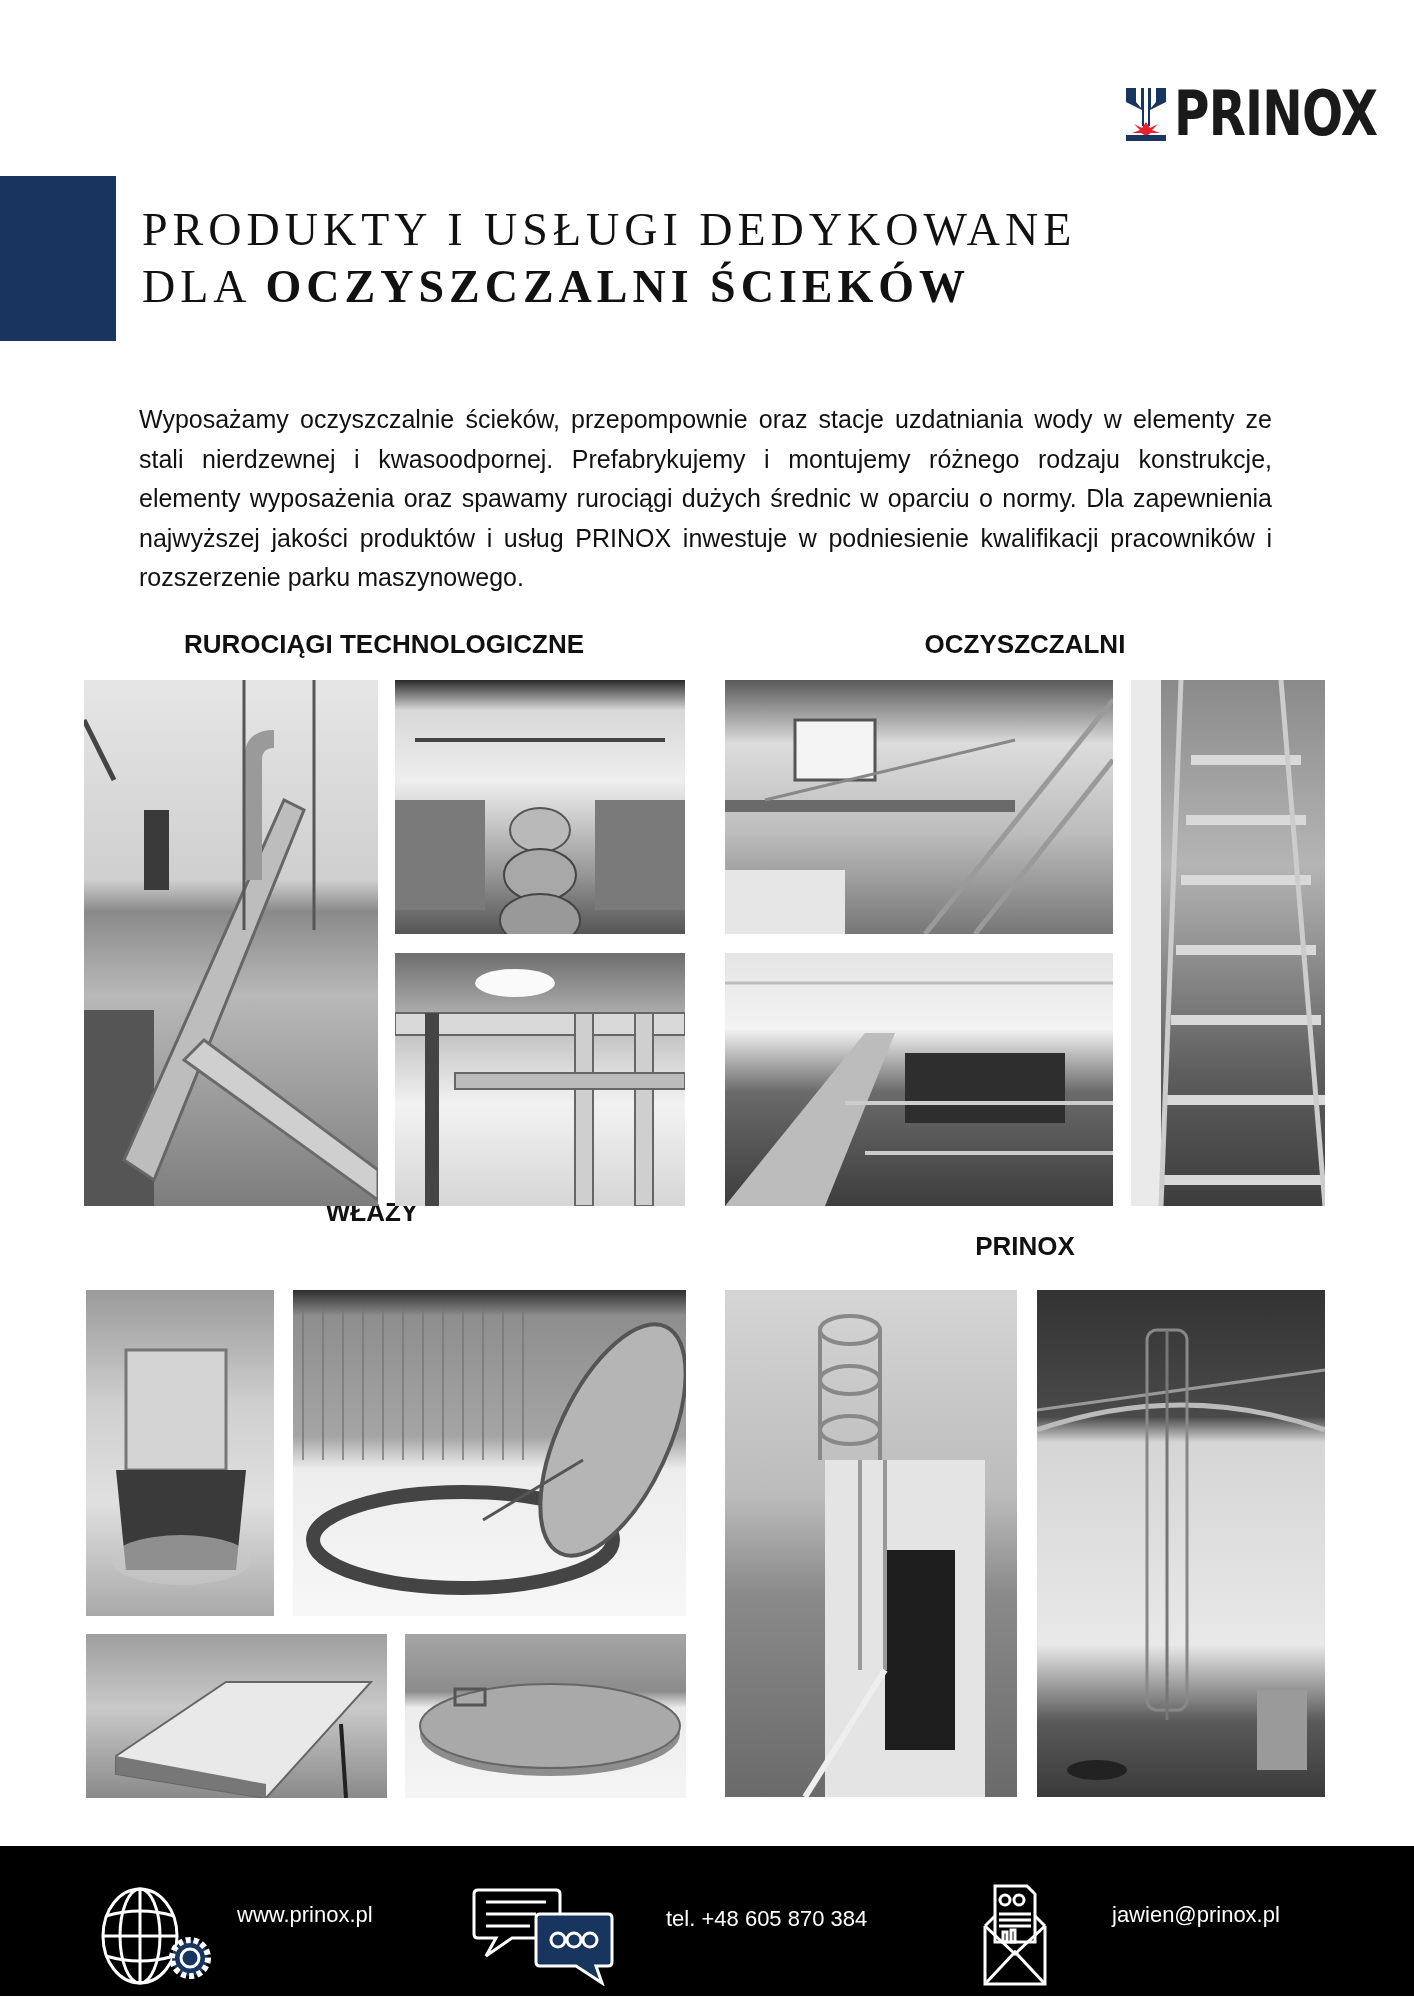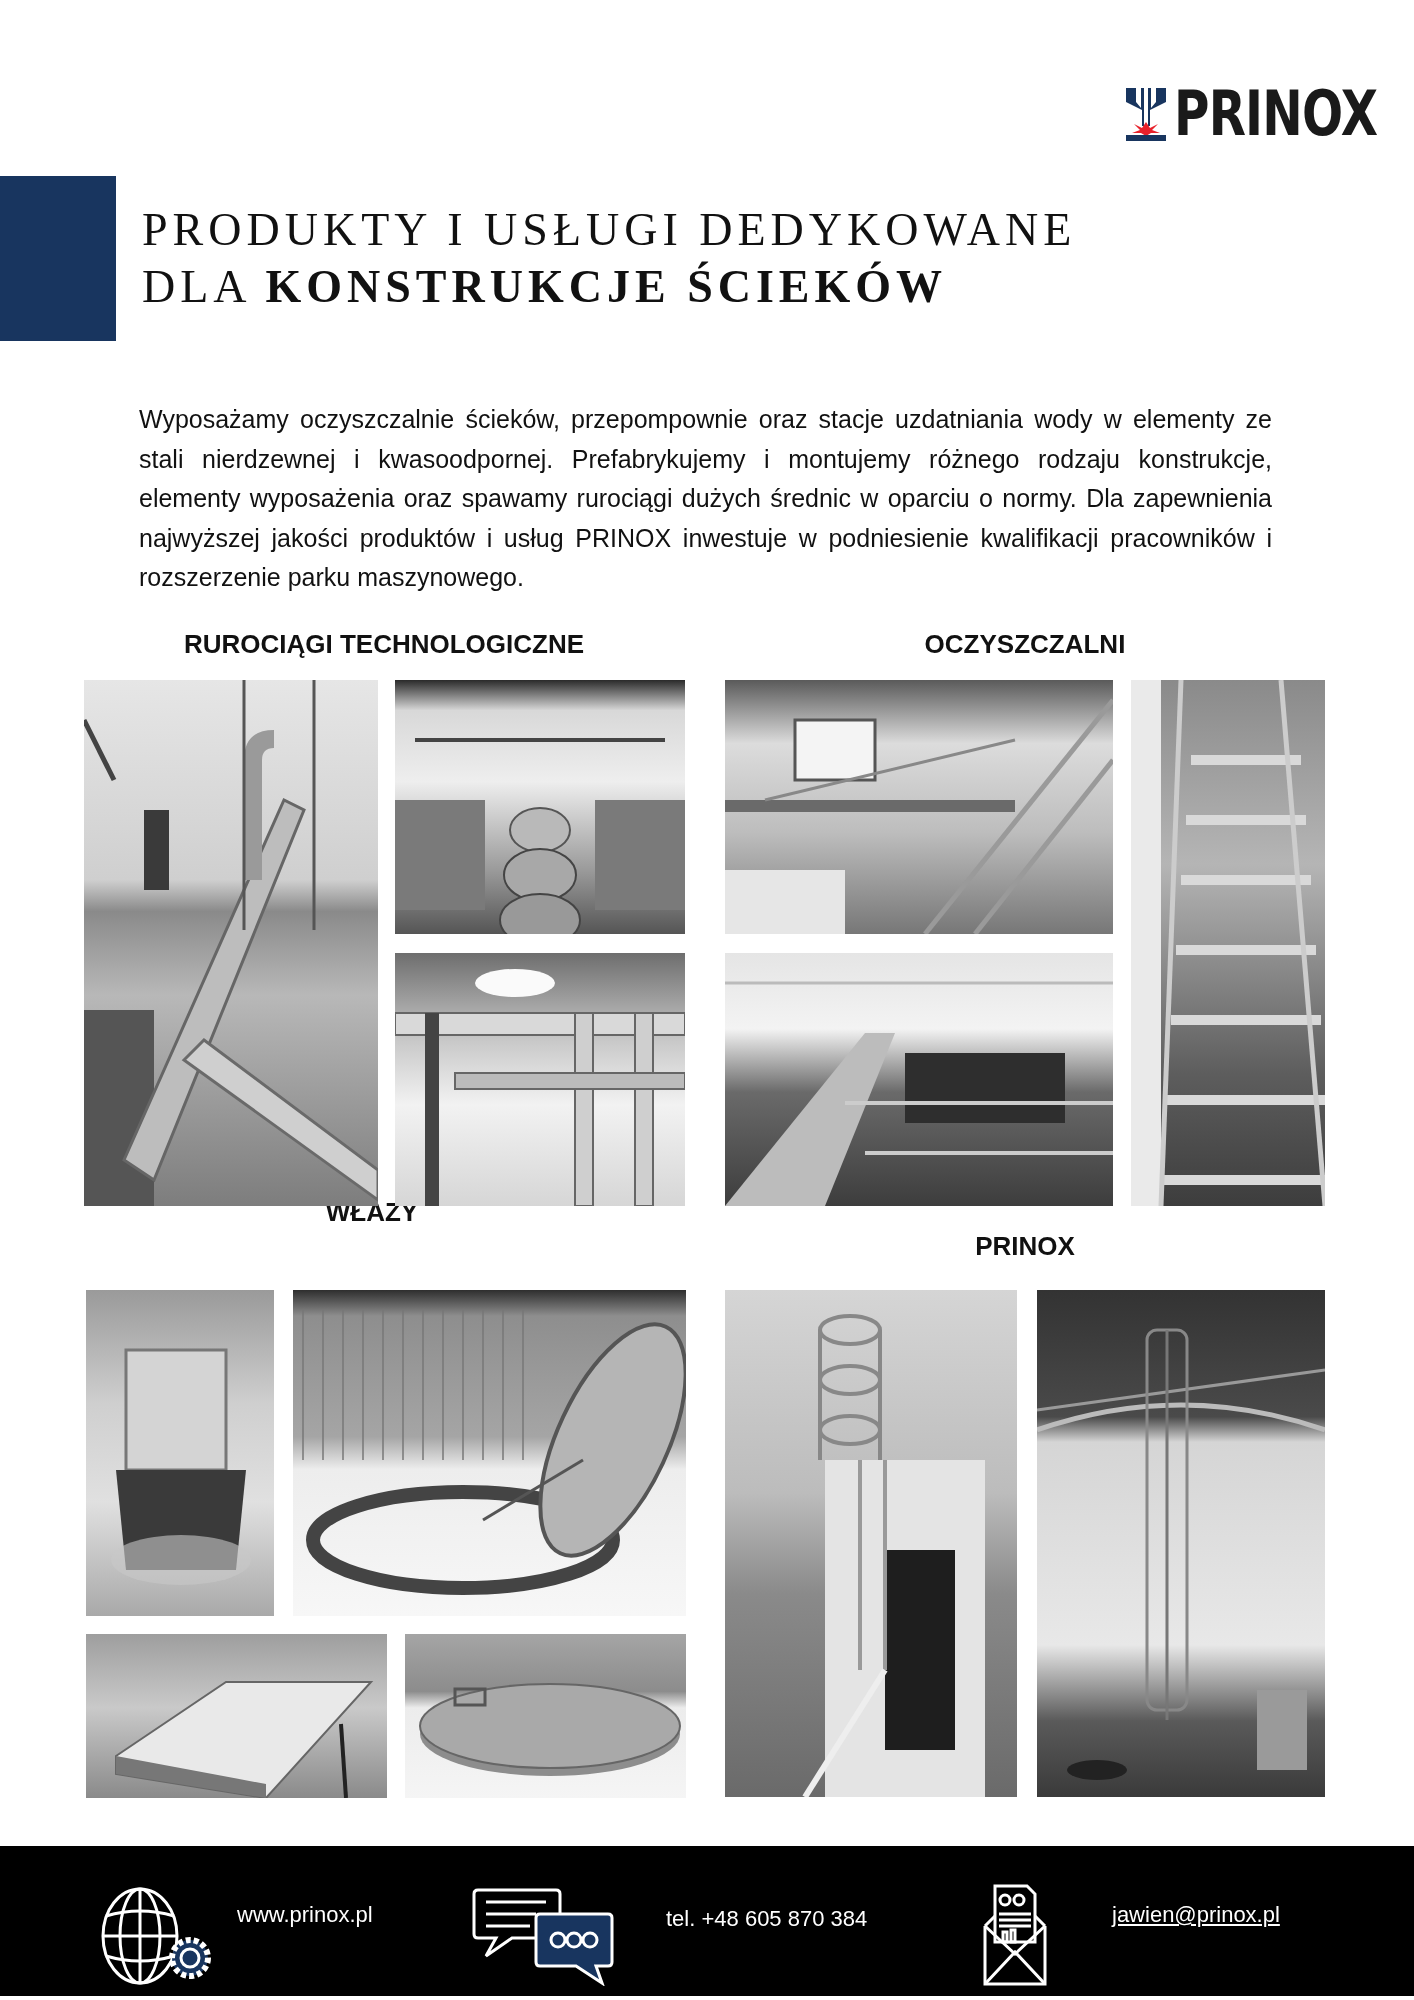--- a/index.html
+++ b/index.html
@@ -36,21 +36,21 @@
     <polygon points="22,36 26,42 34,38 28,44 36,47 27,47 22,50 17,47 8,47 16,44 10,38 18,42" fill="#e8212b"></polygon>
     <rect x="2" y="49" width="40" height="6" fill="#18355f"></rect>
   </svg>
   <span class="logo-text">PRINOX</span>
 </div>
 
 <div class="accent-block"></div>
 
 <h1 class="title">
   <span>PRODUKTY I USŁUGI DEDYKOWANE</span><br>
-  <span>DLA </span><b>KONSTRUKCJE ŚCIEKÓW</b>
+  <span>DLA </span><b>OCZYSZCZALNI ŚCIEKÓW</b>
 </h1>
 
 <p class="intro">Wyposażamy oczyszczalnie ścieków, przepompownie oraz stacje uzdatniania wody w elementy ze stali nierdzewnej i kwasoodpornej.  Prefabrykujemy i montujemy różnego rodzaju konstrukcje, elementy wyposażenia oraz  spawamy rurociągi dużych średnic w oparciu o normy. Dla zapewnienia najwyższej jakości produktów i usług PRINOX inwestuje w podniesienie kwalifikacji pracowników i rozszerzenie parku maszynowego.</p>
 
 <div class="section-title" style="left:83px; top:629px; width:602px;">RUROCIĄGI TECHNOLOGICZNE</div>
 <div class="section-title" style="left:725px; top:629px; width:600px;">OCZYSZCZALNI</div>
 <div class="section-title" style="left:86px; top:1197px; width:572px;">WŁAZY</div>
 <div class="section-title" style="left:725px; top:1231px; width:600px;">PRINOX</div>
 
 <div class="photo" style="left:84px; top:680px; width:294px; height:526px; background:linear-gradient(180deg,#e6e6e6 0%,#cfcfcf 38%,#8a8a8a 44%,#b8b8b8 60%,#7d7d7d 100%);">
@@ -227,14 +227,14 @@
     <line x1="16" y1="32" x2="48" y2="32"></line>
       <line x1="16" y1="38" x2="48" y2="38"></line>
       <line x1="16" y1="44" x2="48" y2="44"></line>
     <rect x="20" y="50" width="4" height="10"></rect>
       <rect x="28" y="48" width="4" height="12"></rect>
     <path d="M2 44 L12 34 M62 44 L52 34"></path>
     <path d="M2 44 V102 H62 V44"></path>
     <path d="M2 102 L32 70 L62 102"></path>
     <path d="M2 44 L32 72 L62 44"></path>
   </svg>
-  <span class="footer-text" style="left:1112px; top:56px;text-decoration:underline;">jawien@prinox.pl</span>
+  <span class="footer-text" style="left:1112px; top:56px;">jawien@prinox.pl</span>
 </footer>
 
 </body></html>

